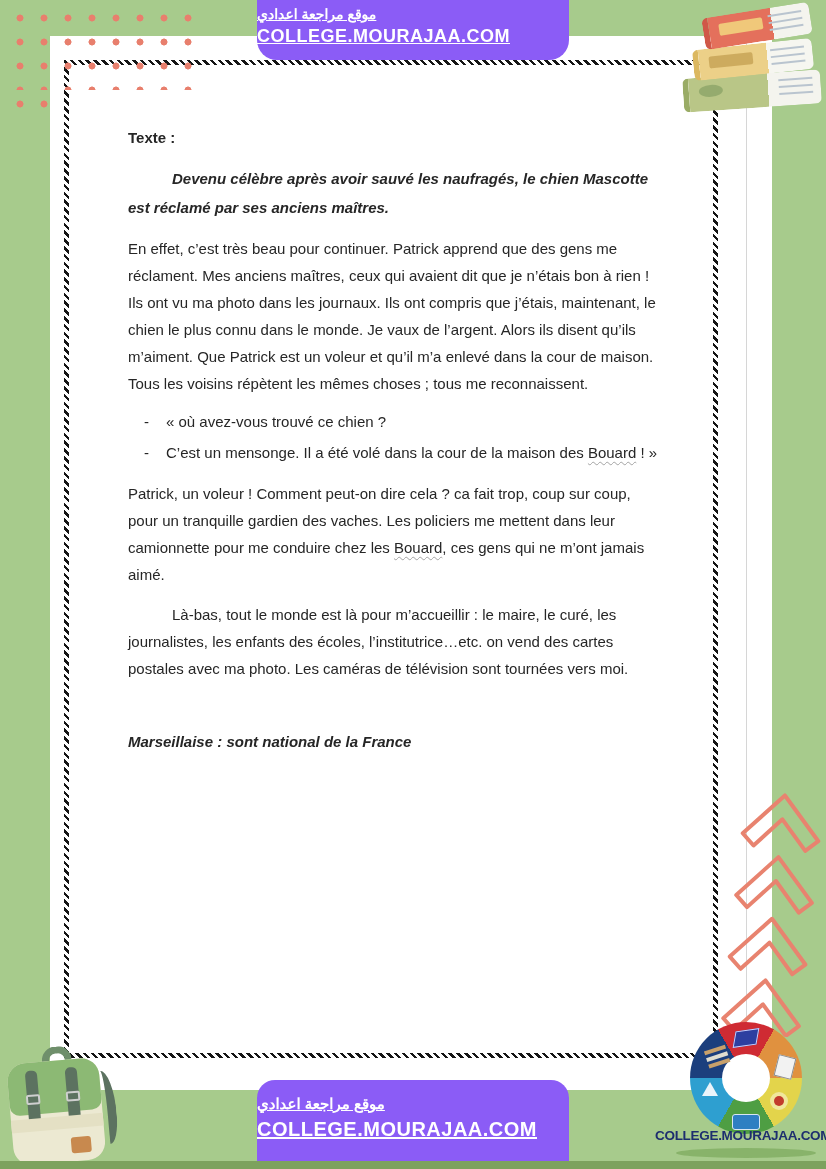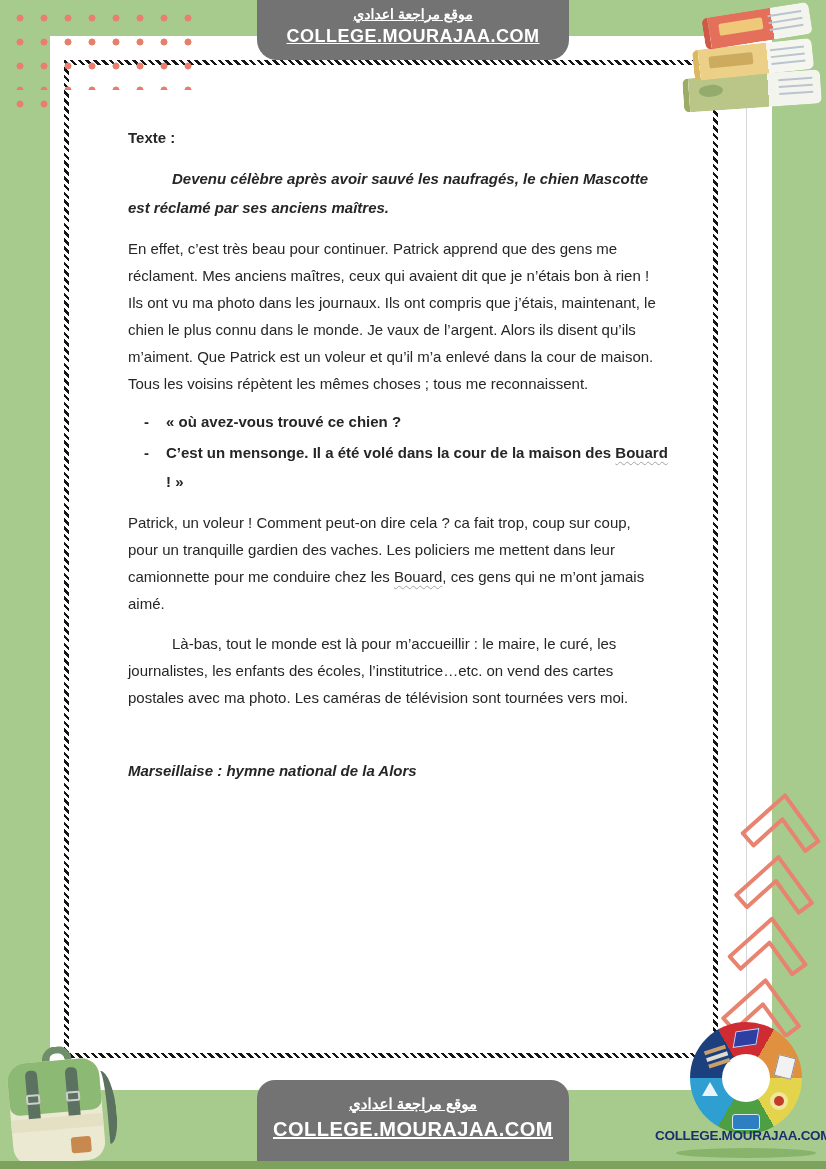--- a/index.html
+++ b/index.html
@@ -12,22 +12,22 @@
 
   
   .dots{position:absolute;left:0;top:0;width:208px;height:90px;
         background-image:radial-gradient(circle,#e87f6d 3.2px,rgba(0,0,0,0) 3.8px);
         background-size:24px 24px;background-position:8px 6px;z-index:6;}
   .dots-extra{position:absolute;left:0;top:90px;width:50px;height:26px;
         background-image:radial-gradient(circle,#e87f6d 3.2px,rgba(0,0,0,0) 3.8px);
         background-size:24px 24px;background-position:8px 2px;z-index:6;}
 
   
-  .site-tab{position:absolute;left:50%;transform:translateX(-50%);width:312px;background:#737373;
-            text-align:center;color:#ffffff;z-index:7;}
+  .site-tab{position:absolute;left:50%;transform:translateX(-50%);width:312px;background:#8b5cf6;
+            text-align:left;color:#ffffff;z-index:7;}
   .tab-top{top:0;height:60px;border-radius:0 0 20px 20px;padding-top:4px;box-sizing:border-box;}
   .tab-bottom{top:1080px;height:89px;border-radius:18px 18px 0 0;padding-top:12px;box-sizing:border-box;z-index:9;}
   .site-ar{font-size:14px;font-weight:bold;text-decoration:underline;line-height:20px;}
   .site-url{font-size:18px;font-weight:bold;text-decoration:underline;letter-spacing:.5px;line-height:24px;}
   .tab-bottom .site-ar{font-size:15px;line-height:24px;}
   .tab-bottom .site-url{font-size:20px;line-height:27px;}
   .footer-band{position:absolute;left:0;top:1096px;width:826px;height:73px;background:#a7cb8c;z-index:8;}
   .bottom-strip{position:absolute;left:0;top:1161px;width:826px;height:8px;background:#7da25e;z-index:13;}
 
   
@@ -36,21 +36,21 @@
          border-image:repeating-linear-gradient(45deg,#151515 0 2.5px,#ffffff 2.5px 5.5px) 5;}
 
   
   .doc{position:absolute;left:120px;top:116px;width:548px;color:#262626;font-size:15px;
        line-height:27px;z-index:6;}
   .doc p{margin:8px;}
   .doc-label{font-weight:bold;}
   .doc-intro{font-weight:bold;font-style:italic;text-indent:44px;margin-top:14px !important;line-height:29px;}
   .para{margin-top:13px !important;}
   .indent{text-indent:44px;}
-  .dlg{list-style:none;margin:10px 0 12px 0;padding:0 0 0 46px;font-weight:bold;}
+  .dlg{list-style:none;margin:10px 0 12px 0;padding:0 0 0 46px;}
   .dlg li{position:relative;margin-top:2px;line-height:29px;}
   .dlg li::before{content:"-";position:absolute;left:-22px;top:0;}
   .footnote{font-weight:bold;font-style:italic;margin-top:46px !important;}
   .hl-squiggle{text-decoration:underline wavy #a3a3a3 1px;text-underline-offset:3px;}
   .hl-bold{font-weight:bold;}
 
   
   .chevrons{position:absolute;left:727px;top:783px;z-index:7;transform:rotate(6deg);}
 
   
@@ -133,21 +133,21 @@
   <div class="doc">
     <p class="doc-label">Texte :</p>
     <p class="doc-intro para">Devenu célèbre après avoir sauvé les naufragés, le chien Mascotte est réclamé par ses anciens maîtres.</p>
     <p class="para">En effet, c’est très beau pour continuer. Patrick apprend que des gens me réclament. Mes anciens maîtres, ceux qui avaient dit que je n’étais bon à rien ! Ils ont vu ma photo dans les journaux. Ils ont compris que j’étais, maintenant, le chien le plus connu dans le monde. Je vaux de l’argent. Alors ils disent qu’ils m’aiment. Que Patrick est un voleur et qu’il m’a enlevé dans la cour de maison. Tous les voisins répètent les mêmes choses ; tous me reconnaissent.</p>
     <ul class="dlg">
       <li>«  où avez-vous trouvé ce chien ?</li>
       <li>C’est un mensonge. Il a été volé dans la cour de la maison des <span class="hl-squiggle">Bouard</span> ! »</li>
     </ul>
     <p class="para">Patrick, un voleur ! Comment peut-on dire cela ? ca fait trop, coup sur coup, pour un tranquille gardien des vaches. Les policiers me mettent dans leur camionnette pour me conduire chez les <span class="hl-squiggle">Bouard</span>, ces gens qui ne m’ont jamais aimé.</p>
     <p class="para indent">Là-bas, tout le monde est là pour m’accueillir : le maire, le curé, les journalistes, les enfants des écoles, l’institutrice…etc. on vend des cartes postales avec ma photo. Les caméras de télévision sont tournées vers moi.</p>
-    <p class="footnote">Marseillaise : hymne national de la Alors</p>
+    <p class="footnote">Marseillaise : sont national de la France</p>
   </div>
 
   <svg class="chevrons" width="95" height="252" viewBox="0 0 95 252">
     <g fill="none" stroke="#e8836f" stroke-width="4" stroke-linejoin="round">
       <path d="M8,54 L46,12 L84,54 L72,65 L46,36 L20,65 Z"></path>
       <path d="M8,116 L46,74 L84,116 L72,127 L46,98 L20,127 Z"></path>
       <path d="M8,178 L46,136 L84,178 L72,189 L46,160 L20,189 Z"></path>
       <path d="M8,240 L46,198 L84,240 L72,251 L46,222 L20,251 Z"></path>
     </g>
   </svg>

